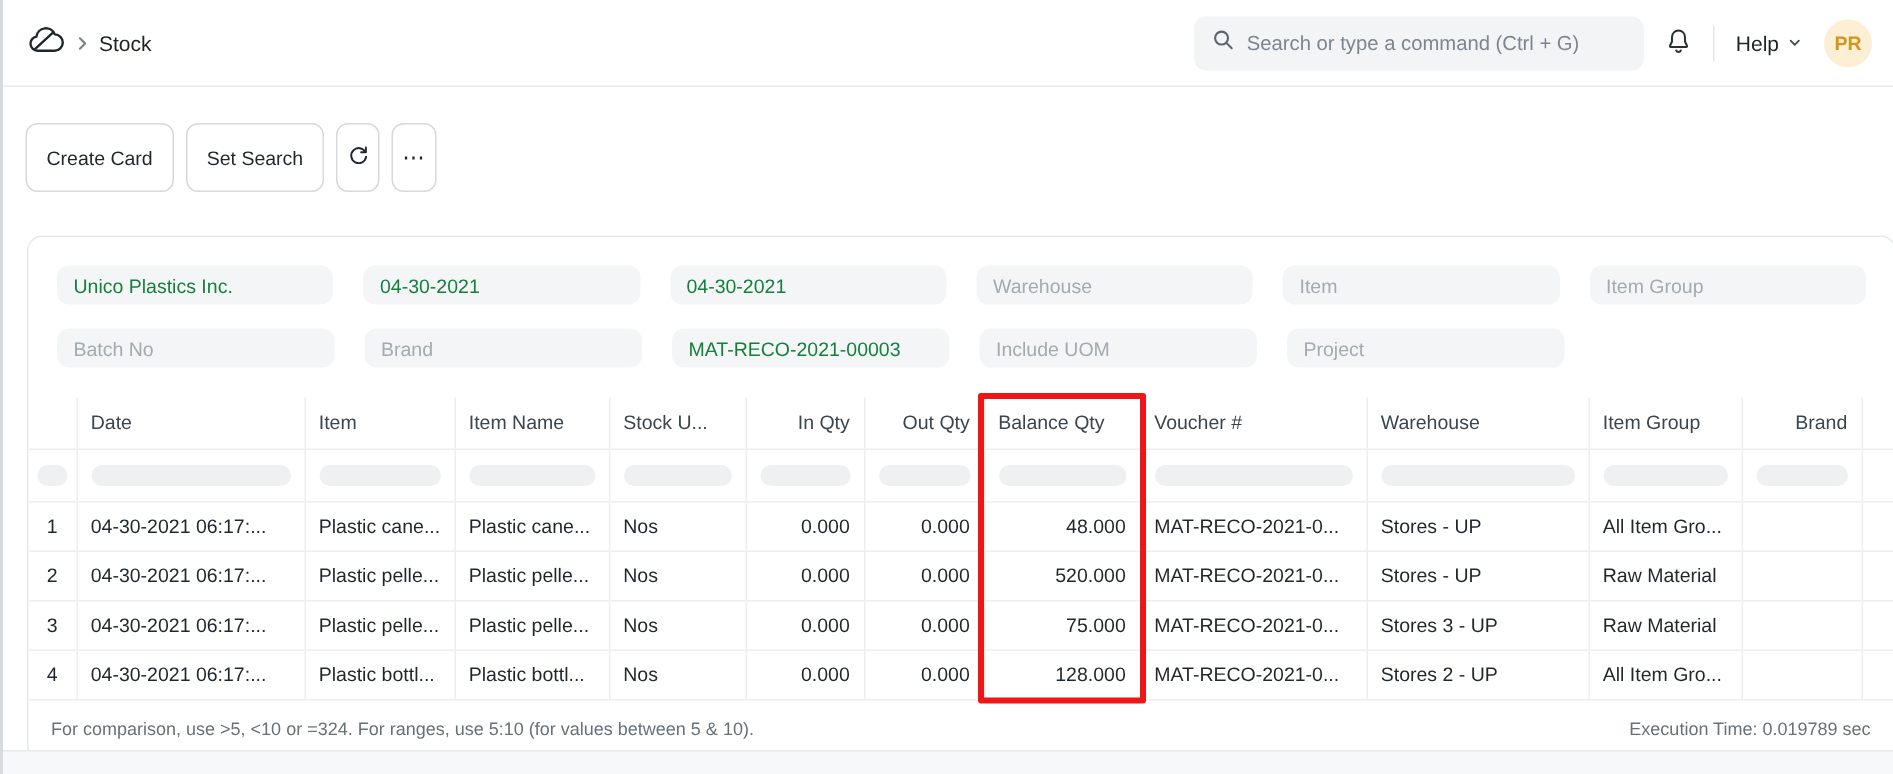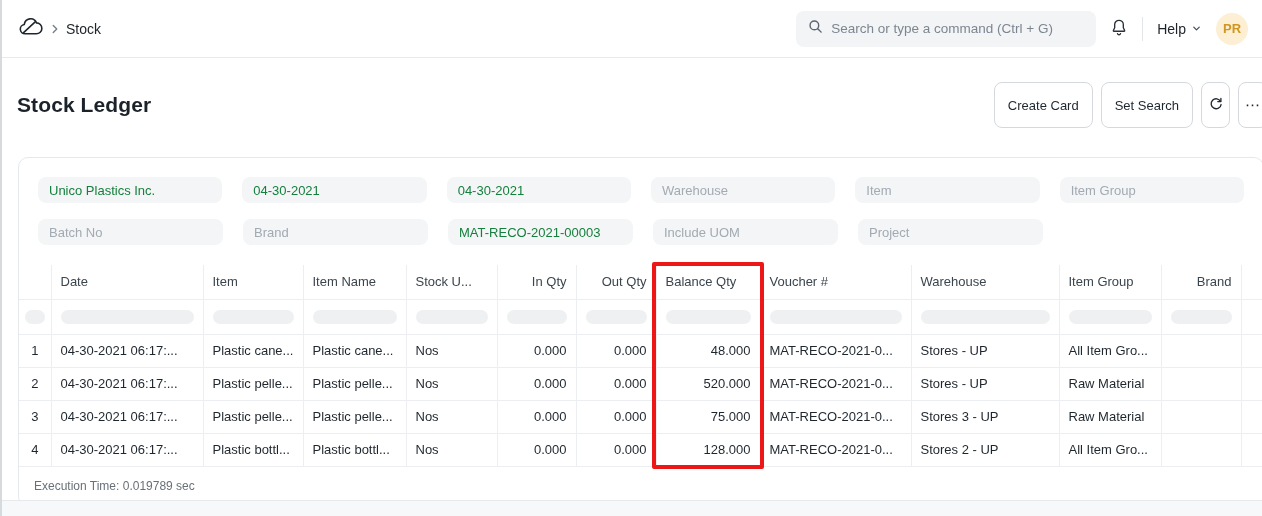--- a/index.html
+++ b/index.html
@@ -120,21 +120,20 @@
         <svg width="11" height="11" viewBox="0 0 16 16" fill="none" stroke="#424c56" stroke-width="1.8" stroke-linecap="round" stroke-linejoin="round">
             <polyline points="4,6 8,10 12,6"></polyline>
           </svg>
       </span>
     </div>
     <div class="avatar">PR</div>
   </div>
 </header>
 
 <div class="page-head">
-  <h1 class="page-title">Stock Ledger</h1>
   <div class="head-actions">
     <button class="btn">Create Card</button>
     <button class="btn">Set Search</button>
     <button class="btn btn-icon">
       <span>
         <svg width="14" height="14" viewBox="0 0 16 16" fill="none" stroke="#1f272e" stroke-width="1.5" stroke-linecap="round" stroke-linejoin="round">
           <path d="M13.2 5.0 A 5.7 5.7 0 1 0 13.8 8.6"></path>
           <polyline points="13.6,1.6 13.6,5.2 10.0,5.2"></polyline>
         </svg>
       </span>
@@ -298,17 +297,18 @@
           <td>All Item Gro...</td>
           <td class="al-r"></td>
           <td></td>
         </tr>
       </tbody>
     </table>
     <div class="highlight-box"></div>
   </div>
 
   <div class="card-footer">
+    <span>For comparison, use &gt;5, &lt;10 or =324. For ranges, use 5:10 (for values between 5 &amp; 10).</span>
     <span>Execution Time: 0.019789 sec</span>
   </div>
 </section>
 
 <div class="bottom-strip"></div>
 
 </body></html>

